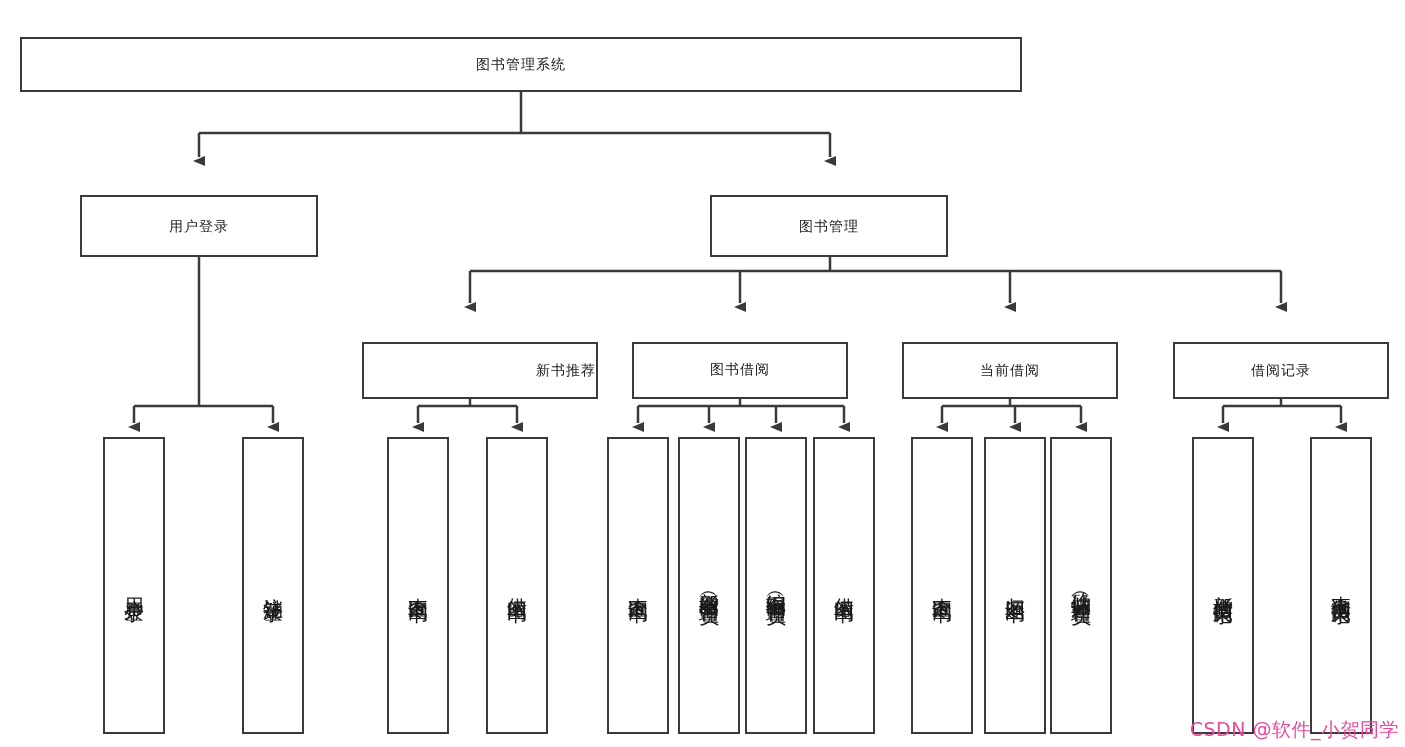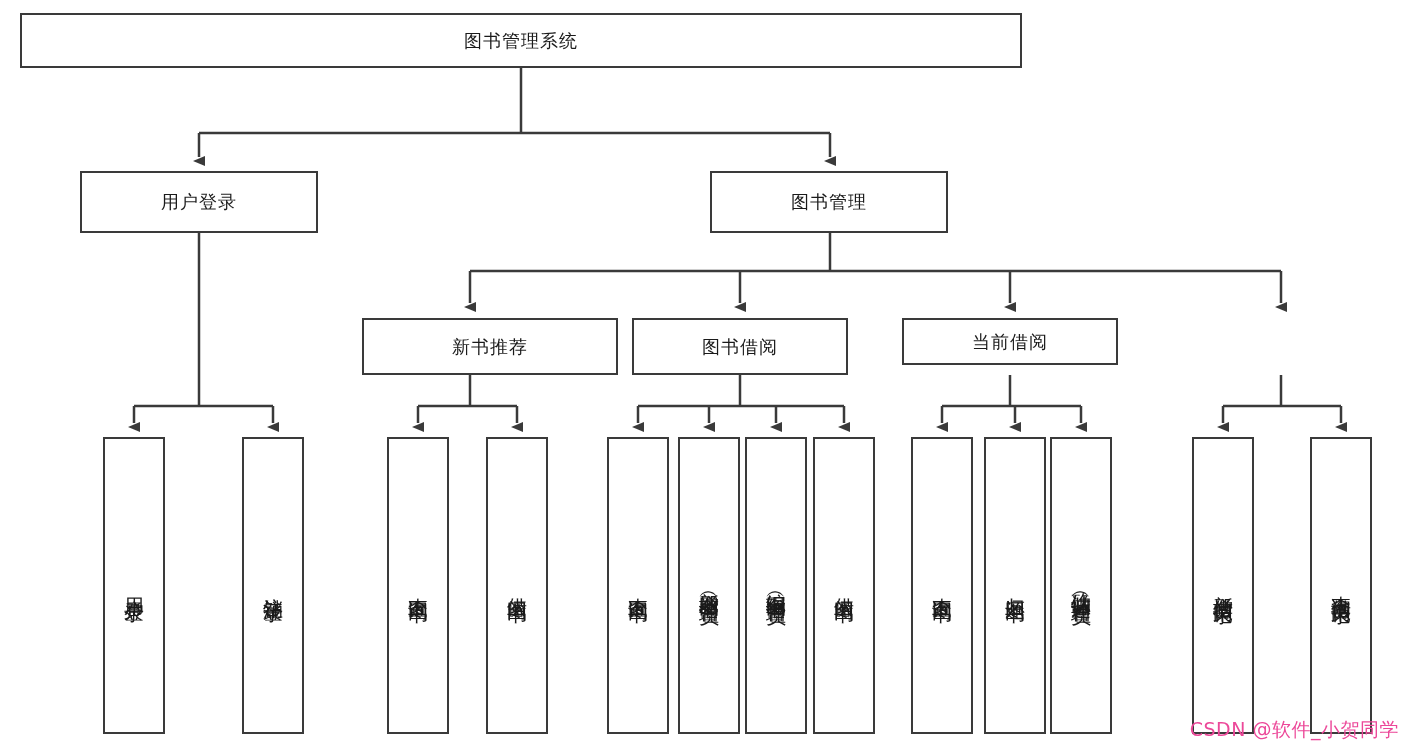--- a/index.html
+++ b/index.html
@@ -21,23 +21,24 @@
     position: absolute;
     box-sizing: border-box;
     border: 2px solid #3a3a3a;
     background: #ffffff;
     display: flex;
     align-items: center;
     justify-content: center;
     color: #1a1a1a;
   }
   .node.horizontal {
-    font-size: 18px;
+    font-size: 14px;
     letter-spacing: 1px;
     line-height: 1.2;
+    margin-top: 24px;
   }
   .node.vertical {
     writing-mode: vertical-rl;
     text-orientation: upright;
     font-size: 20px;
     line-height: 1.05;
     letter-spacing: 2px;
     padding: 4px 0;
     text-align: center;
   }
@@ -130,28 +131,31 @@
     <span>图书管理系统</span>
   </div>
 
   <div class="node horizontal" style="left:80px; top:171px; width:238px; height:62px;">
     <span>用户登录</span>
   </div>
   <div class="node horizontal" style="left:710px; top:171px; width:238px; height:62px;text-align:right;">
     <span>图书管理</span>
   </div>
 
-  <div class="node horizontal" style="left:362px; top:318px; width:256px; height:57px;">
+  <div class="node horizontal" style="left:362px; top:318px; width:236px; height:57px;justify-content:flex-end;">
     <span>新书推荐</span>
   </div>
-  <div class="node horizontal" style="left:632px; top:318px; width:216px; height:57px;">
+  <div class="node horizontal" style="left:632px; top:318px; width:216px; height:57px;font-family:Liberation Serif, serif;">
     <span>图书借阅</span>
   </div>
-  <div class="node horizontal" style="left:902px; top:318px; width:216px; height:47px;">
+  <div class="node horizontal" style="left:902px; top:318px; width:216px; height:57px;">
     <span>当前借阅</span>
+  </div>
+  <div class="node horizontal" style="left:1173px; top:318px; width:216px; height:57px;">
+    <span>借阅记录</span>
   </div>
 
   <div class="node vertical" style="left:103px; top:437px; width:62px; height:297px;">
     <span class="vtext">用户登录</span>
   </div>
   <div class="node vertical" style="left:242px; top:437px; width:62px; height:297px;">
     <span class="vtext">注销登录</span>
   </div>
   <div class="node vertical" style="left:387px; top:437px; width:62px; height:297px;">
     <span class="vtext">查询图书</span>

